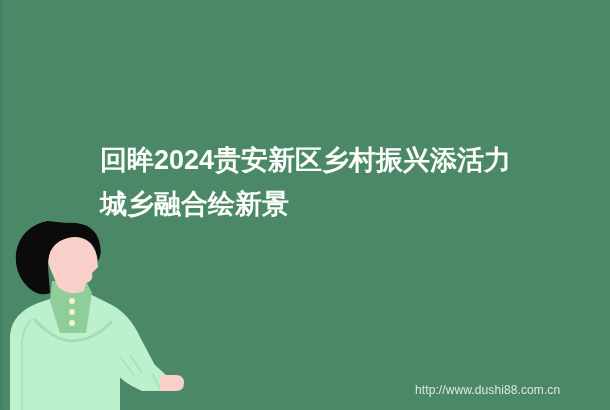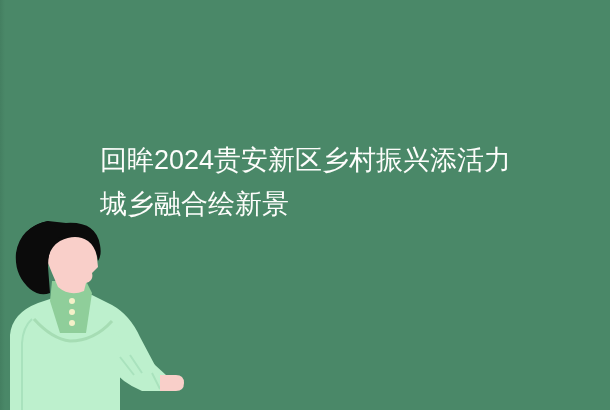--- a/index.html
+++ b/index.html
@@ -27,21 +27,21 @@
   
   .headline {
     position: absolute;
     left: 100px;
     top: 138px;
     width: 420px;
     color: #fdfdfb;
     font-size: 27px;
     line-height: 44px;
     letter-spacing: 0px;
-    font-weight: 400;
+    font-weight: 700;
     text-align: left;
     white-space: normal;
     word-break: break-all;
   }
   
   .watermark {
     position: absolute;
     left: 415px;
     top: 383px;
     color: #dfe7e0;
@@ -109,14 +109,15 @@
                Q 76 18 60 26 Q 50 32 48 44 L 46 62 Q 36 72 28 62
                Q 16 46 20 30 Q 26 10 48 6 Z" fill="#0b0b0b"></path>
 
       <path d="M 48 6 Q 20 12 16 38 Q 14 60 30 74 Q 40 82 50 78
                L 48 52 Q 48 28 62 20 Q 54 10 48 6 Z" fill="#0b0b0b"></path>
     </svg>
   </div>
 
   <div class="headline">回眸2024贵安新区乡村振兴添活力城乡融合绘新景</div>
 
+  <div class="watermark">http://www.dushi88.com.cn</div>
 
 </div>
 
 </body></html>

